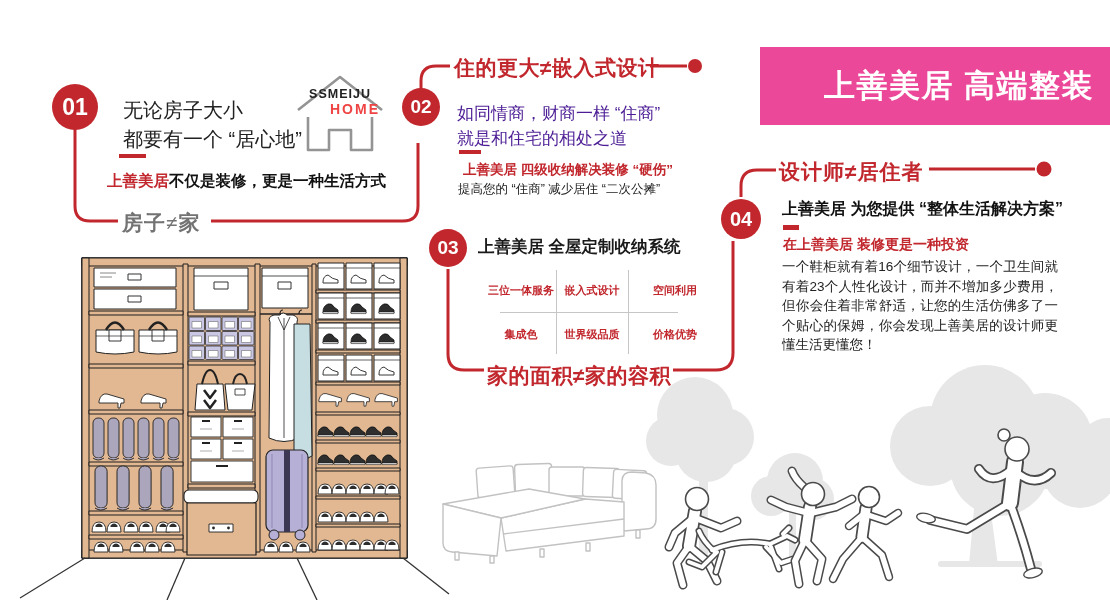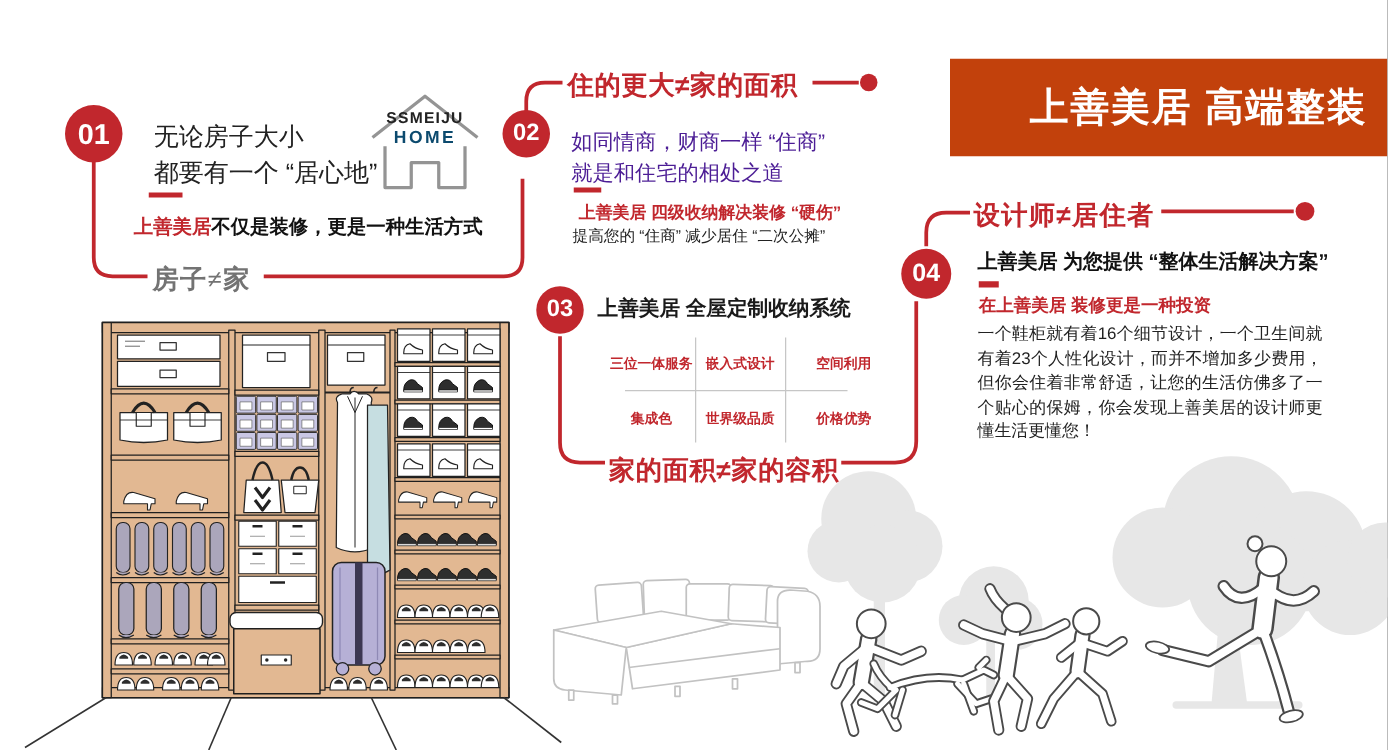--- a/index.html
+++ b/index.html
@@ -10,33 +10,33 @@
   svg{display:block;}
   
   .numc{position:absolute;border-radius:50%;background:#c1272d;color:#fff;
         display:flex;align-items:center;justify-content:center;font-weight:800;
         font-family:"Liberation Sans",sans-serif;}
   #c1{left:52px;top:84px;width:46px;height:46px;font-size:23px;}
   #c2{left:402px;top:88px;width:38px;height:38px;font-size:19px;}
   #c3{left:429px;top:229px;width:38px;height:38px;font-size:19px;}
   #c4{left:721px;top:199px;width:40px;height:40px;font-size:20px;}
   
-  #banner{left:760px;top:47px;width:350px;height:78px;background:#c2410c;
+  #banner{left:760px;top:47px;width:350px;height:78px;background:#ec4899;
           display:flex;align-items:center;justify-content:flex-end;padding-right:16px;
           box-sizing:border-box;color:#fff;font-size:31px;font-weight:700;letter-spacing:1.5px;white-space:nowrap;}
   
   #s1-body{left:123px;top:96px;font-size:20px;line-height:29px;color:#222;}
   .dash{position:absolute;background:#c1272d;}
   #s1-dash{left:119px;top:154px;width:27px;height:4px;}
   #s1-sub{left:107px;top:171px;font-size:15.5px;font-weight:700;color:#111;}
   #s1-sub .red{color:#c1272d;margin-top:20px;}
   #s1-slogan{left:122px;top:209px;font-size:21px;font-weight:800;color:#737373;letter-spacing:1px;font-family:Liberation Serif, serif;}
   
   #logo-text1{left:300px;top:87px;width:80px;text-align:center;font-size:12.5px;letter-spacing:1px;color:#222;font-weight:600;}
-  #logo-text2{left:300px;top:101px;width:80px;text-align:center;font-size:14px;letter-spacing:2px;color:#0c4a6e;font-weight:600;}
+  #logo-text2{left:300px;top:101px;width:80px;text-align:right;font-size:14px;letter-spacing:2px;color:#ef4444;font-weight:600;}
   
   #s2-title{left:454px;top:54px;font-size:21px;font-weight:800;color:#c1272d;letter-spacing:0.5px;}
   #s2-body{left:457px;top:101px;font-size:17px;line-height:25px;color:#4c1d95;}
   #s2-dash{left:459px;top:150px;width:22px;height:4px;}
   #s2-red{left:463px;top:161px;font-size:13.5px;font-weight:700;color:#c1272d;}
   #s2-sub{left:458px;top:181px;font-size:12.5px;color:#222;}
   
   #s3-title{left:478px;top:236px;font-size:16.5px;font-weight:700;color:#1a1a1a;}
   #s3-grid{left:486px;top:268px;width:236px;height:88px;display:grid;
            grid-template-columns:70px 72px 94px;grid-template-rows:44px 44px;}
@@ -470,21 +470,21 @@
   </div>
   <div id="s1-dash" class="dash"></div>
   <div id="s1-sub" class="abs nowrap">
     <span class="red">上善美居</span><span>不仅是装修，更是一种生活方式</span>
   </div>
   <div id="s1-slogan" class="abs nowrap">房子≠家</div>
 
   <div id="logo-text1" class="abs">SSMEIJU</div>
   <div id="logo-text2" class="abs">HOME</div>
 
-  <div id="s2-title" class="abs nowrap">住的更大≠家的面积</div>
+  <div id="s2-title" class="abs nowrap">住的更大≠嵌入式设计</div>
   <div id="s2-body" class="abs nowrap">
     <div>如同情商，财商一样 “住商”</div>
     <div>就是和住宅的相处之道</div>
   </div>
   <div id="s2-dash" class="dash"></div>
   <div id="s2-red" class="abs nowrap">上善美居 四级收纳解决装修 “硬伤”</div>
   <div id="s2-sub" class="abs nowrap">提高您的 “住商” 减少居住 “二次公摊”</div>
 
   <div id="s3-title" class="abs nowrap">上善美居 全屋定制收纳系统</div>
   <div id="s3-grid" class="abs">

